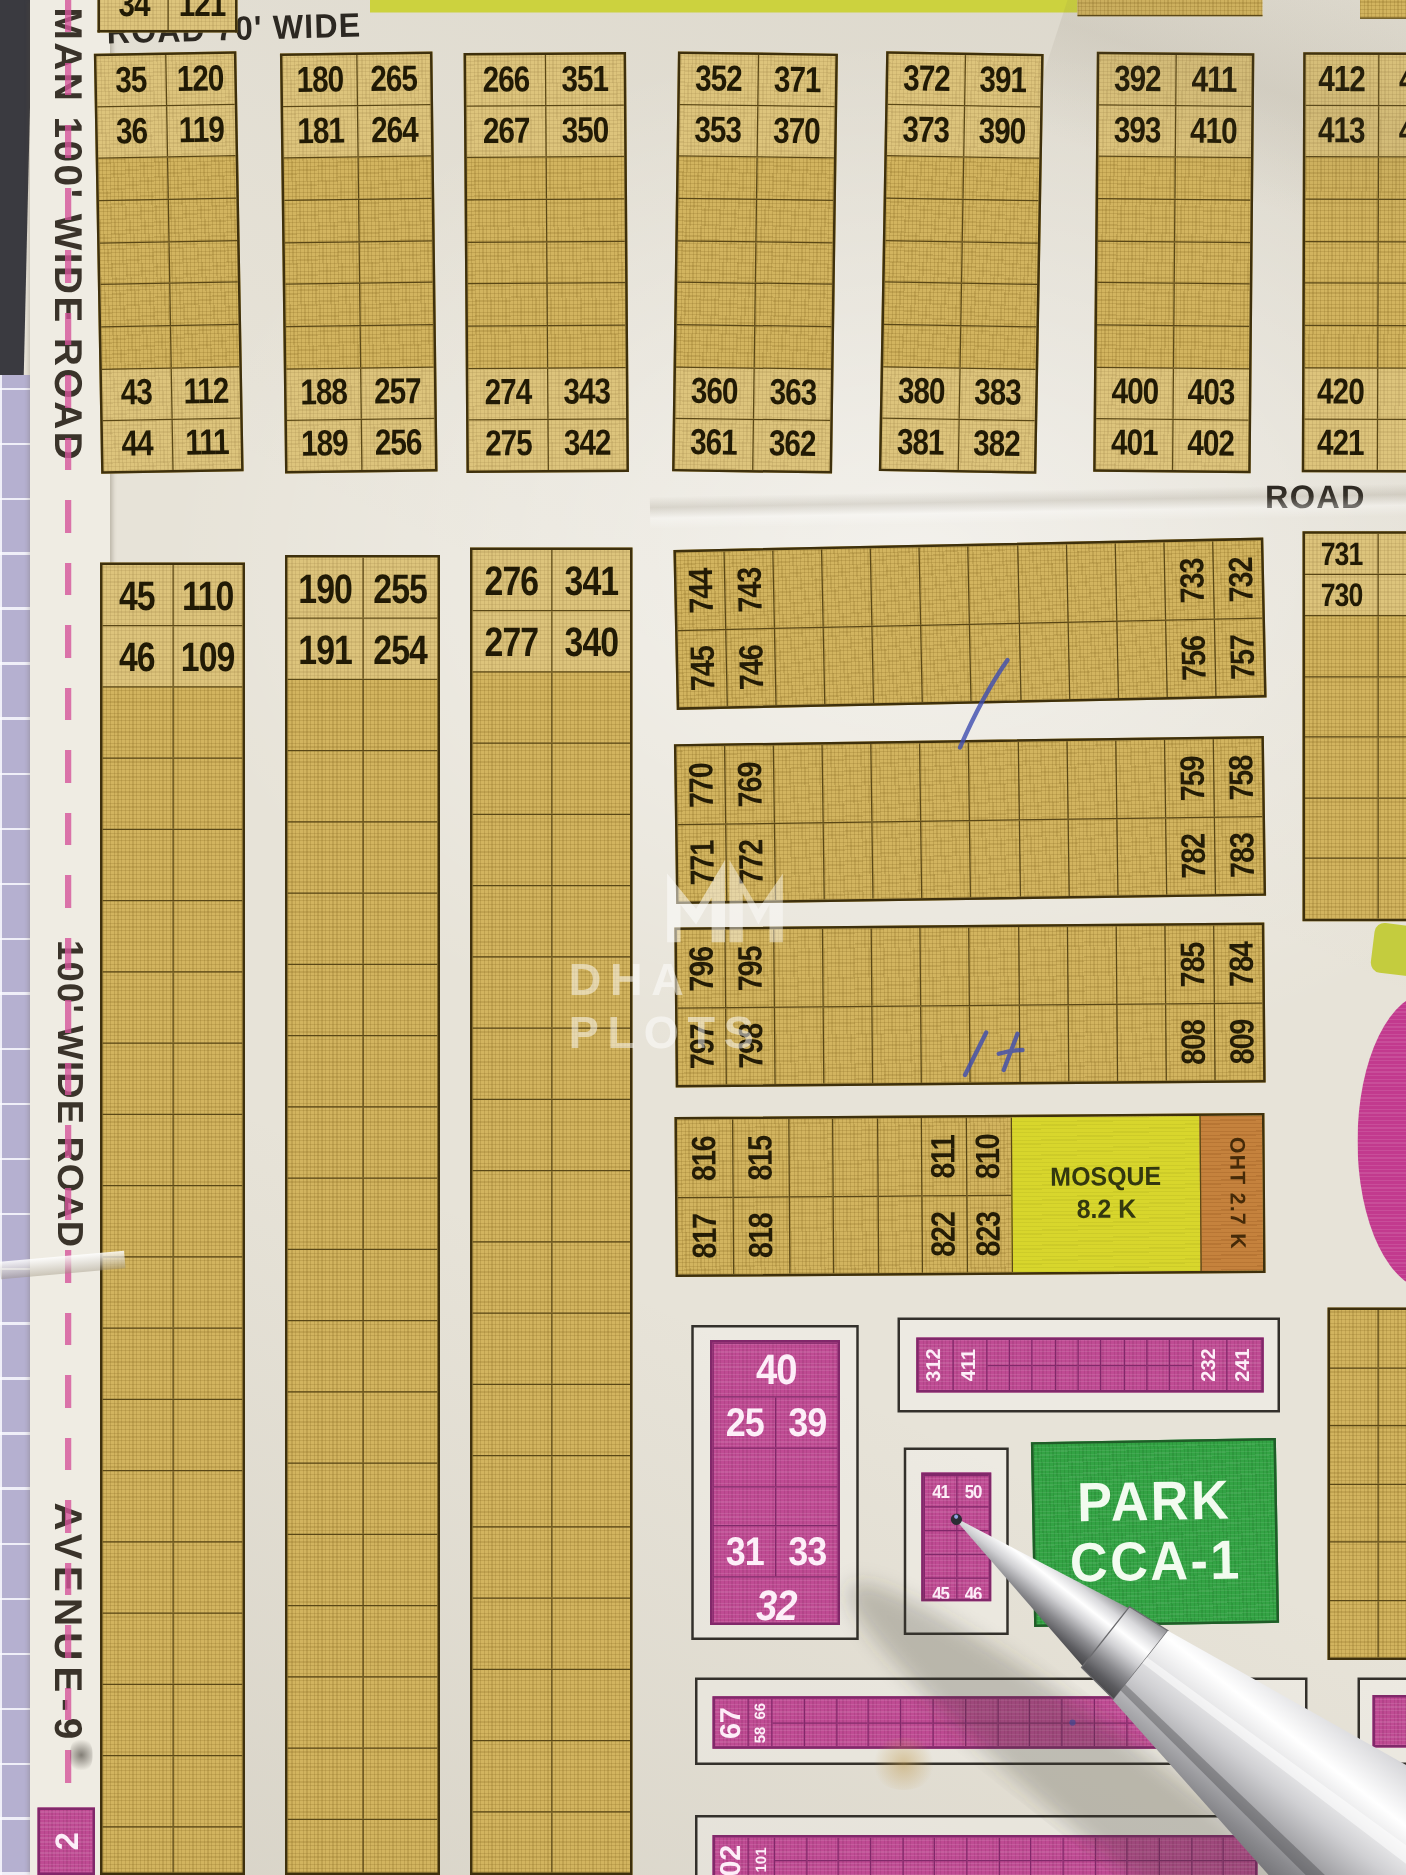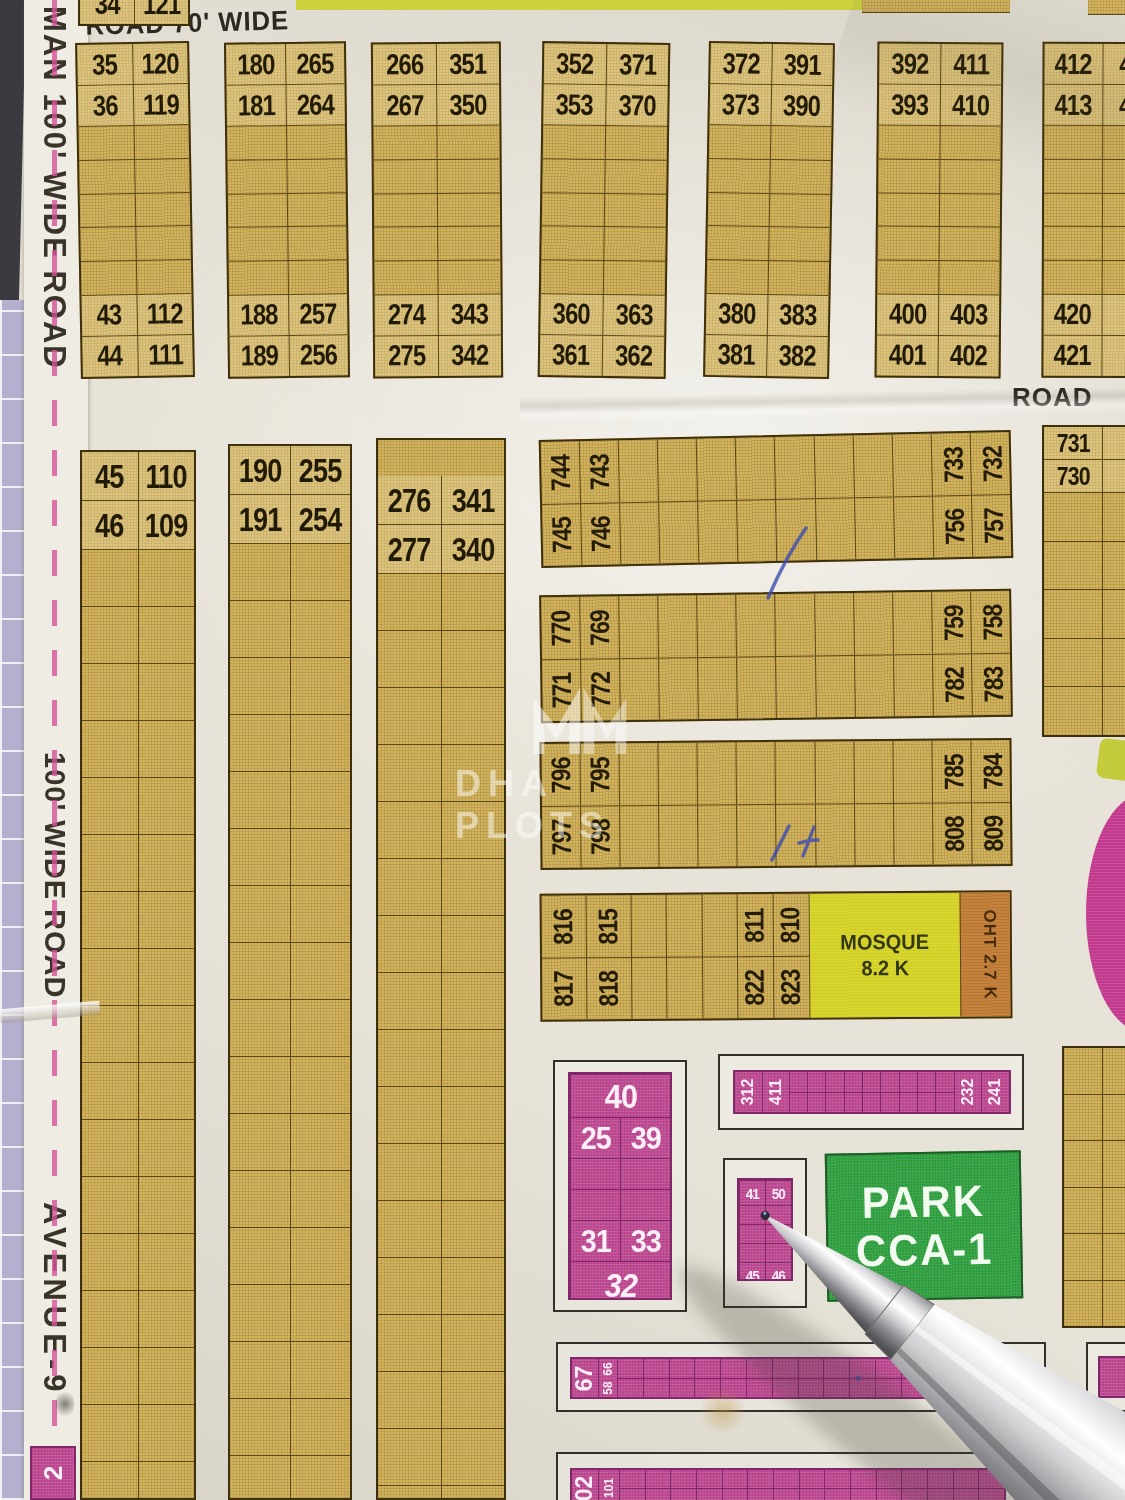--- a/index.html
+++ b/index.html
@@ -683,21 +683,21 @@
             <div class="gcell"></div>
           </div>
           <div class="grow" style="flex: 0 0 auto; height: 56px;">
             <div class="gcell"></div>
             <div class="gcell"></div>
           </div>
         </div>
       </div>
       <div class="block goldtex" style="left: 376px; top: 438px; width: 130px; height: 1062px;">
         <div class="grid">
-          <div class="grow" style="flex: 0 0 auto; height: 48px; margin-top: 36px;">
+          <div class="grow" style="flex: 0 0 auto; height: 48px;">
             <div class="gcell hdr">
               <span class="pn" style="font-size: 33px;">276</span>
             </div>
             <div class="gcell hdr">
               <span class="pn" style="font-size: 33px;">341</span>
             </div>
           </div>
           <div class="grow" style="flex: 0 0 auto; height: 48px;">
             <div class="gcell hdr">
               <span class="pn" style="font-size: 33px;">277</span>

